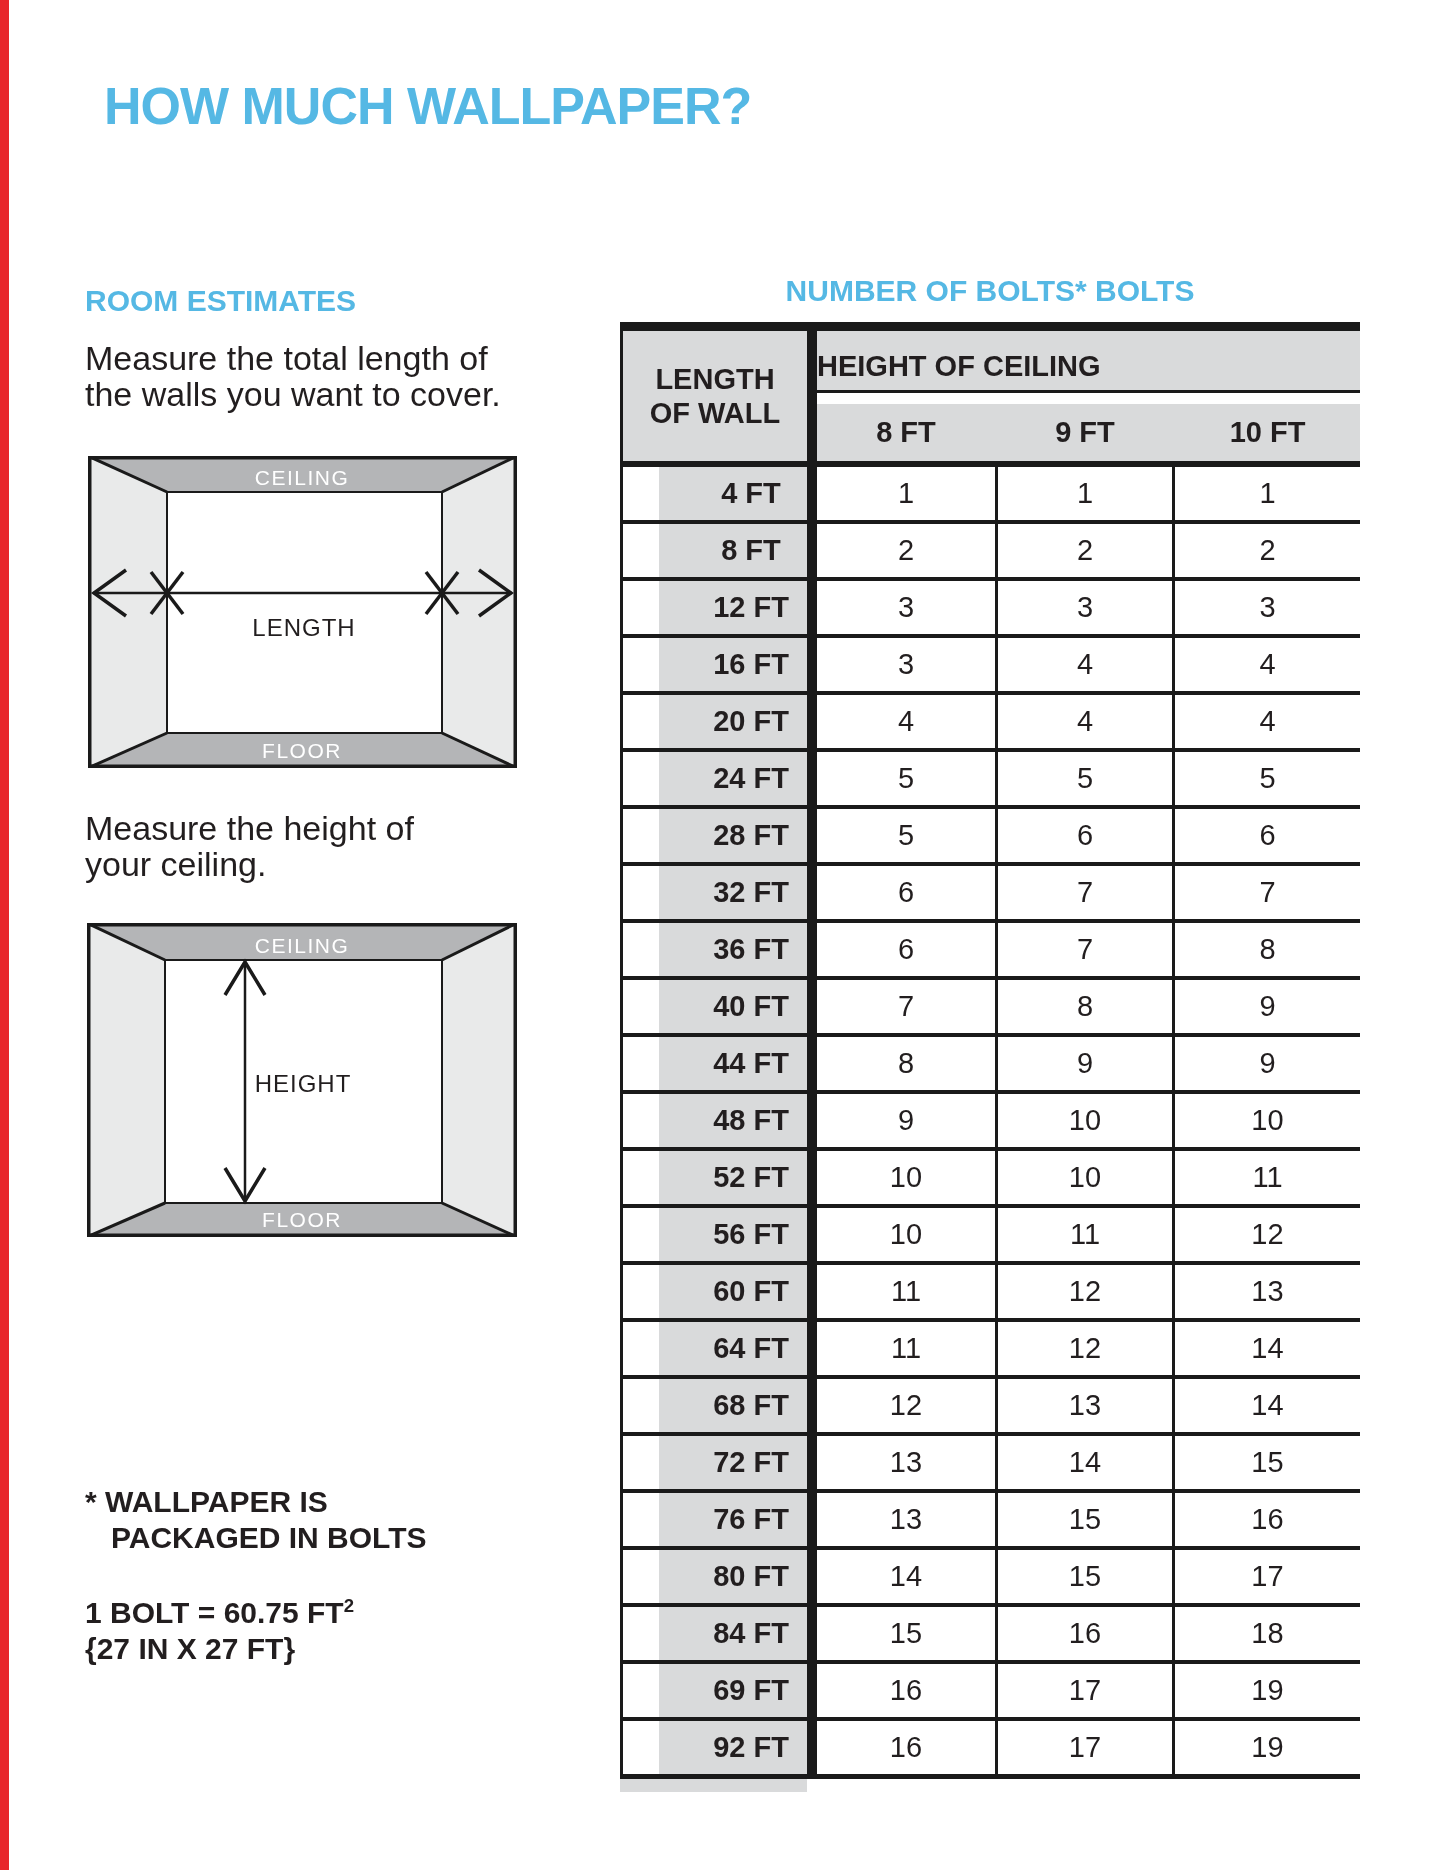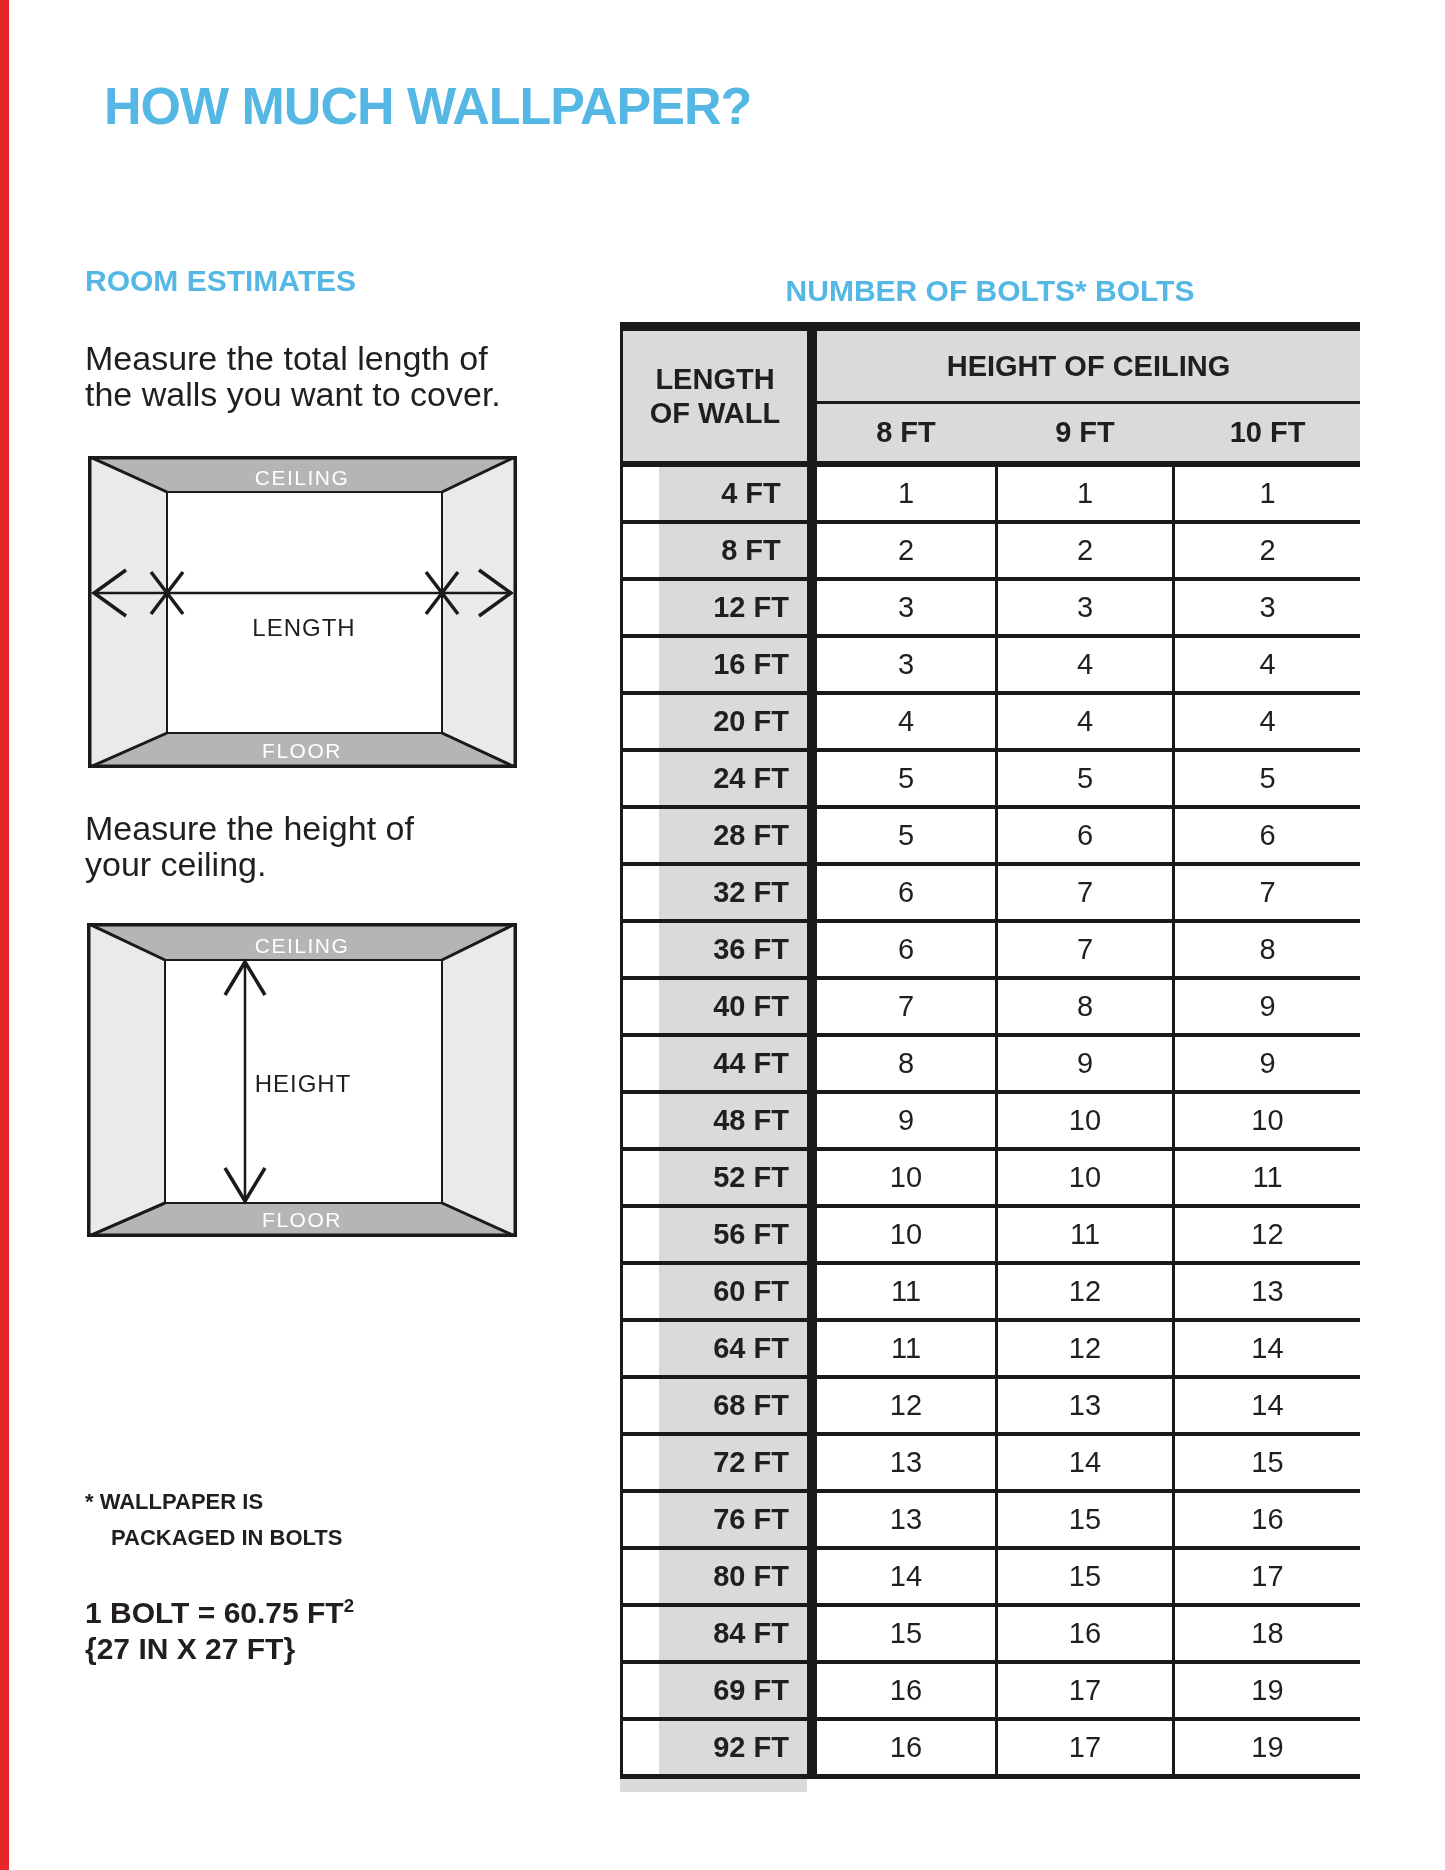--- a/index.html
+++ b/index.html
@@ -19,32 +19,32 @@
   }
   .title {
     position: absolute; left: 68px; top: 76px;
     font-size: 52px; font-weight: bold; letter-spacing: -1px;
     color: #55b8e4; white-space: nowrap; margin-left: 36px;
   }
   .sec-head {
     position: absolute; font-size: 30px; font-weight: bold;
     color: #55b8e4; white-space: nowrap;
   }
-  .room-head { left: 85px; top: 264px; }
+  .room-head { left: 85px; top: 284px; }
   .bolts-head { left: 620px; top: 274px; width: 740px; text-align: center; }
   .para {
     position: absolute; left: 85px;
     font-size: 34px; line-height: 36px; color: #221e1f;
   }
   .para-1 { top: 340px; }
   .para-2 { top: 810px; }
   .para-3 { top: 1284px; }
   .footnote {
     position: absolute; left: 85px; top: 1484px;
-    font-size: 22px; line-height: 36px; font-weight: bold;
+    font-size: 30px; line-height: 36px; font-weight: bold;
   }
   .footnote .indent { padding-left: 26px; }
   .boltinfo {
     position: absolute; left: 85px; top: 1588px;
     font-size: 30px; line-height: 36px; font-weight: bold;
   }
   .boltinfo sup { font-size: 62%; }
   .diagram { position: absolute; }
   .diagram-1 { left: 88px; top: 456px; width: 429px; height: 312px; }
   .diagram-2 { left: 87px; top: 923px; width: 430px; height: 314px; }
@@ -63,23 +63,23 @@
   .vline    { position: absolute; top: 145px; width: 3px; height: 1312px; background: #1a1a1a; }
   .vline-1  { left: 375px; }
   .vline-2  { left: 552px; }
   .hdr-left {
     position: absolute; left: 3px; top: 9px; width: 184px; height: 136px;
     background: #d9dadb; border-bottom: 6px solid #1a1a1a;
     display: flex; flex-direction: column; align-items: center; justify-content: center;
     font-weight: bold; font-size: 29px; line-height: 34px; text-align: center;
   }
   .hdr-group {
-    position: absolute; left: 197px; top: 9px; width: 543px; height: 73px;
+    position: absolute; left: 197px; top: 9px; width: 543px; height: 62px;
     background: #d9dadb; border-bottom: 3px solid #1a1a1a;
-    font-weight: bold; font-size: 29px; text-align: center; line-height: 70px;
+    font-weight: bold; font-size: 29px; line-height: 70px;
   }
   .hdr-cols {
     position: absolute; left: 197px; top: 82px; width: 543px; height: 63px;
     background: #d9dadb; border-bottom: 6px solid #1a1a1a;
   }
   .hdr-col {
     position: absolute; top: 0; height: 57px; line-height: 57px;
     font-weight: bold; font-size: 29px; text-align: center;
   }
   .hc0 { left: 0;     width: 178px; }

